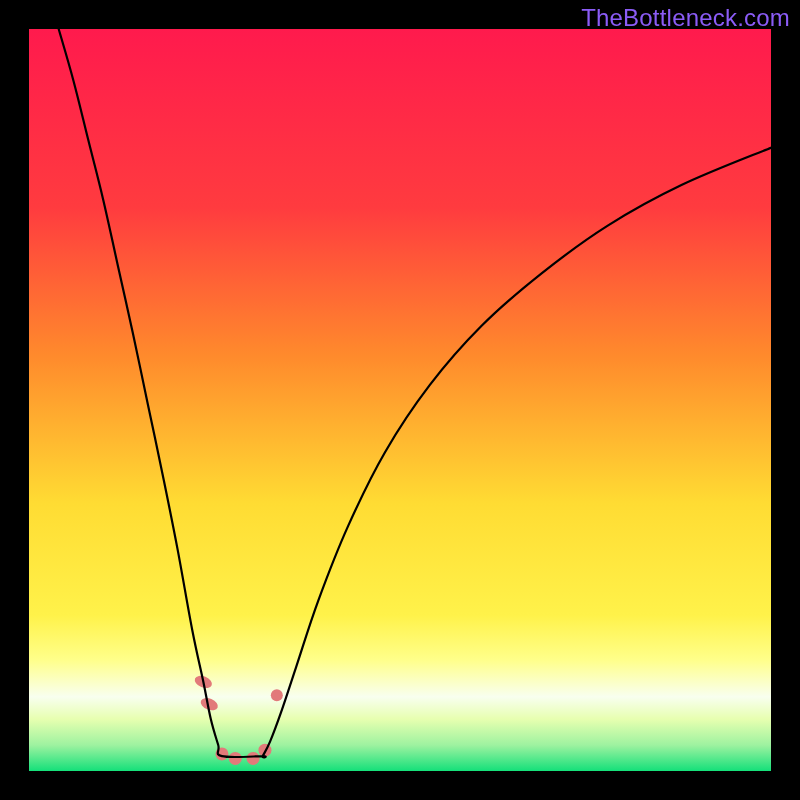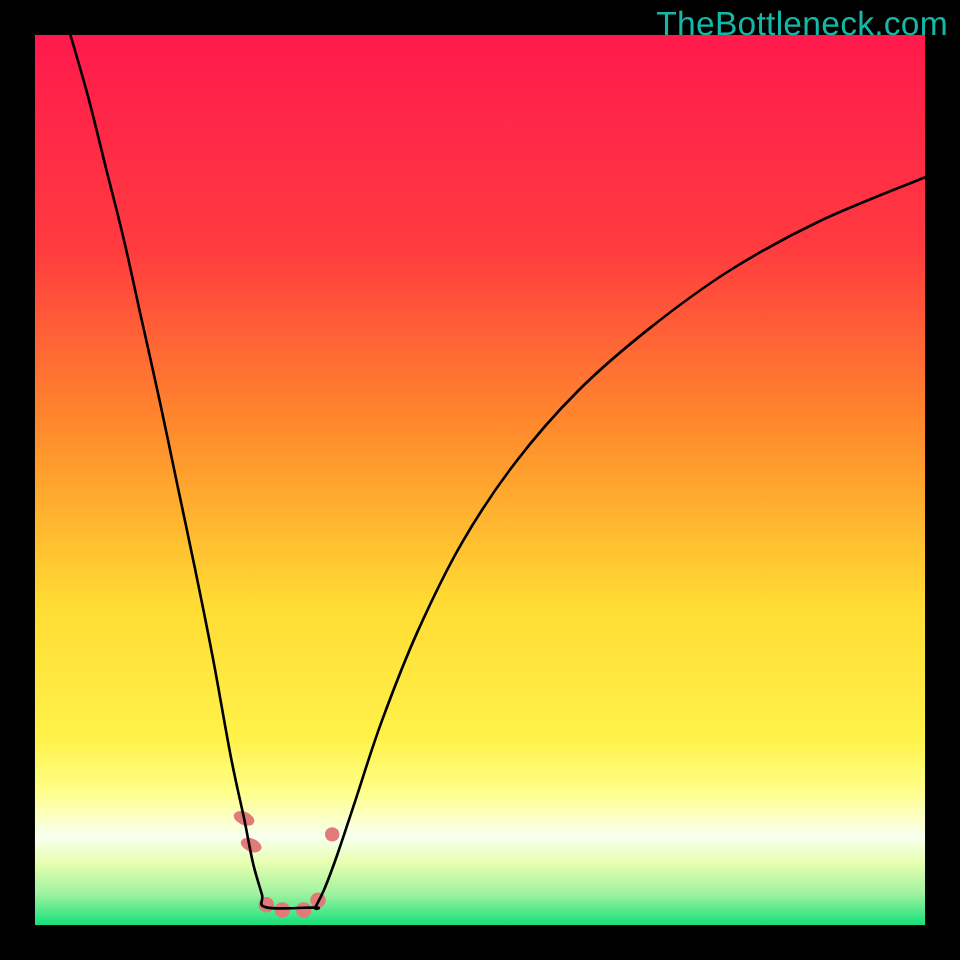--- a/index.html
+++ b/index.html
@@ -14,23 +14,23 @@
   .frame {
     position: relative;
     width: 800px;
     height: 800px;
     background: #000;
   }
   .watermark {
     position: absolute;
     top: 4px;
     right: 10px;
-    font-size: 28px;
+    font-size: 24px;
     font-weight: 500;
-    color: #14b8a6;
+    color: #8b5cf6;
     letter-spacing: 0.2px;
     z-index: 30;
   }
   .plot-wrap {
     position: absolute;
     left: 29px;
     top: 29px;
     width: 742px;
     height: 742px;
     z-index: 10;

